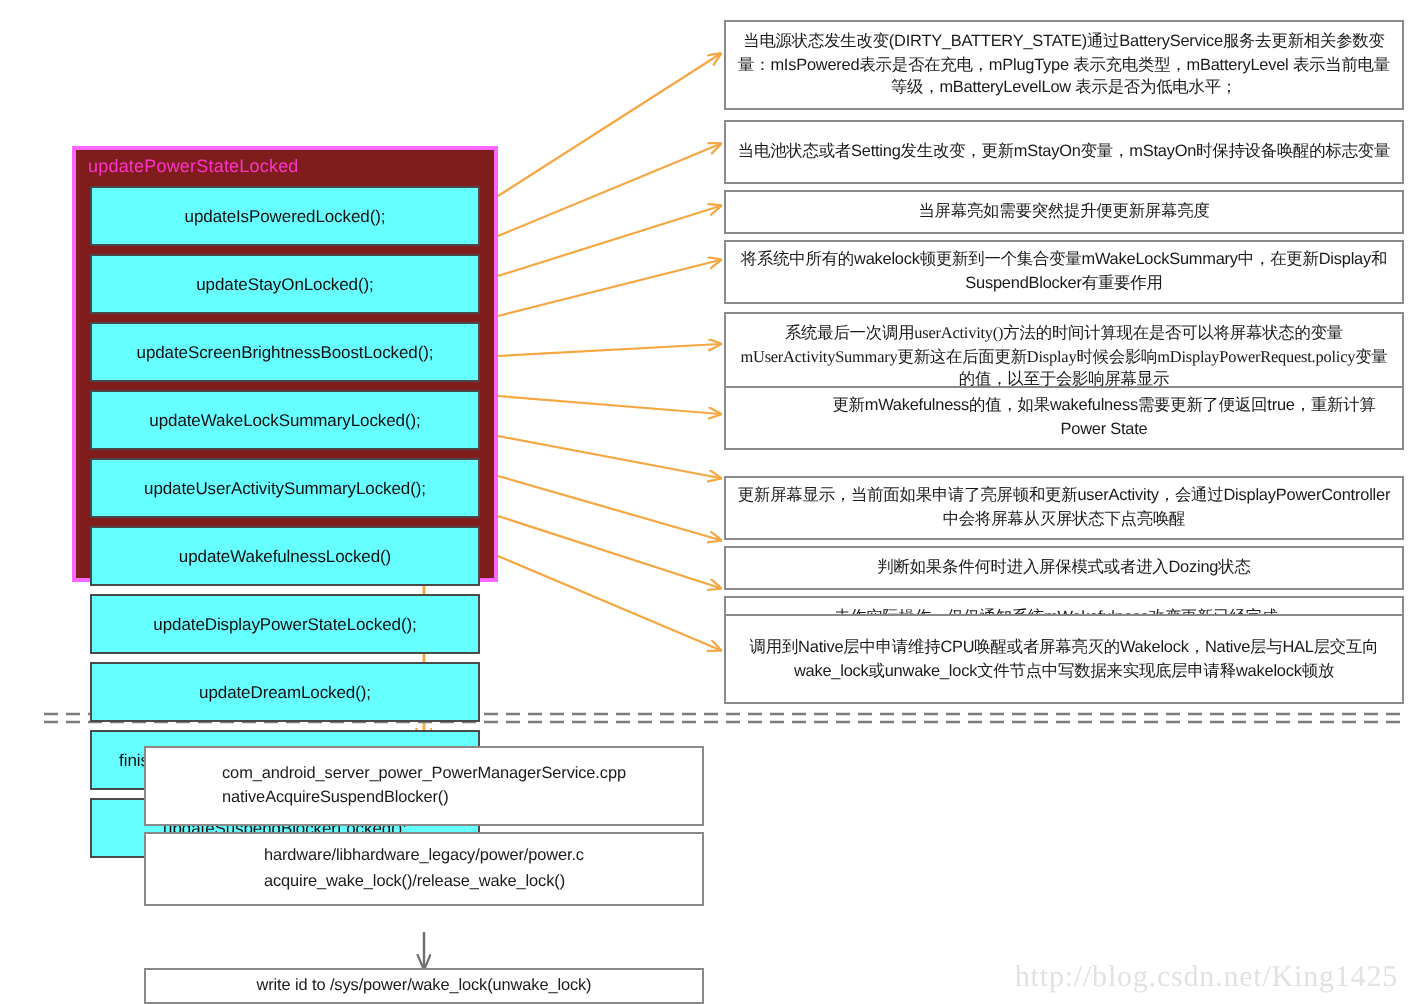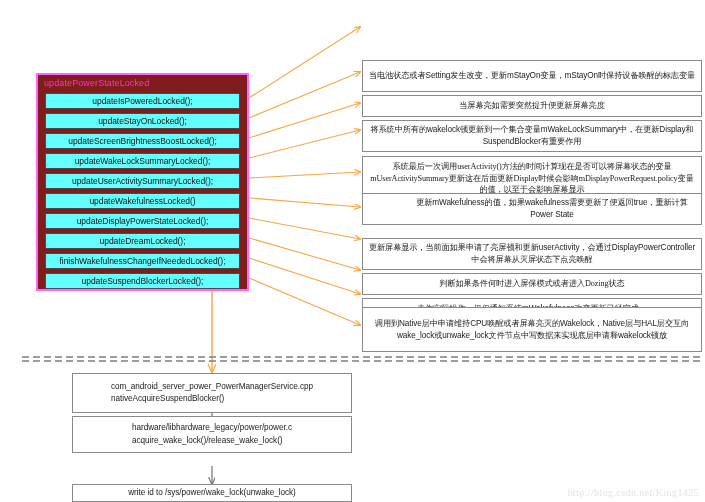--- a/index.html
+++ b/index.html
@@ -51,21 +51,21 @@
   }
 
   .method-list {
     position: absolute;
     left: 7px;
     top: 18px;
     width: 195px;
   }
 
   .method-box {
-    height: 16px;
+    height: 30px;
     margin-bottom: 4px;
     background: #66ffff;
     border: 1px solid #4a4a4a;
     display: flex;
     align-items: center;
     justify-content: center;
     font-size: 8.5px;
     color: #101010;
     white-space: nowrap;
     letter-spacing: -0.05px;
@@ -104,21 +104,21 @@
     z-index: 3;
     letter-spacing: -0.05px;
   }
 
   
   #watermark {
     position: absolute;
     right: 6px;
     bottom: 4px;
     font-family: "Liberation Serif", "DejaVu Serif", serif;
-    font-size: 10px;
+    font-size: 15px;
     color: #e2e2e2;
     letter-spacing: 0.4px;
     z-index: 5;
     white-space: nowrap;
   }
 </style>
 </head>
 <body>
 
 <div id="canvas">
@@ -173,27 +173,28 @@
       <div class="method-box">updateWakeLockSummaryLocked();</div>
       <div class="method-box">updateUserActivitySummaryLocked();</div>
       <div class="method-box">updateWakefulnessLocked()</div>
       <div class="method-box">updateDisplayPowerStateLocked();</div>
       <div class="method-box">updateDreamLocked();</div>
       <div class="method-box">finishWakefulnessChangeIfNeededLocked();</div>
       <div class="method-box">updateSuspendBlockerLocked();</div>
     </div>
   </div>
 
+  <div class="note" style="top:10px;  height:45px;">当电源状态发生改变(DIRTY_BATTERY_STATE)通过BatteryService服务去更新相关参数变量：mIsPowered表示是否在充电，mPlugType 表示充电类型，mBatteryLevel 表示当前电量等级，mBatteryLevelLow 表示是否为低电水平；</div>
   <div class="note" style="top:60px;  height:32px;">当电池状态或者Setting发生改变，更新mStayOn变量，mStayOn时保持设备唤醒的标志变量</div>
   <div class="note" style="top:95px;  height:22px;">当屏幕亮如需要突然提升便更新屏幕亮度</div>
   <div class="note" style="top:120px; height:32px;">将系统中所有的wakelock顿更新到一个集合变量mWakeLockSummary中，在更新Display和SuspendBlocker有重要作用</div>
   <div class="note" style="top:156px; height:45px;font-family:Liberation Serif, serif;">系统最后一次调用userActivity()方法的时间计算现在是否可以将屏幕状态的变量mUserActivitySummary更新这在后面更新Display时候会影响mDisplayPowerRequest.policy变量的值，以至于会影响屏幕显示</div>
   <div class="note" style="top:193px; height:32px;padding-left:44px;">更新mWakefulness的值，如果wakefulness需要更新了便返回true，重新计算Power State</div>
   <div class="note" style="top:238px; height:32px;">更新屏幕显示，当前面如果申请了亮屏顿和更新userActivity，会通过DisplayPowerController中会将屏幕从灭屏状态下点亮唤醒</div>
-  <div class="note" style="top:273px; height:22px;font-family:Liberation Serif, serif;">判断如果条件何时进入屏保模式或者进入Dozing状态</div>
+  <div class="note" style="top:273px; height:22px;">判断如果条件何时进入屏保模式或者进入Dozing状态</div>
   <div class="note" style="top:298px; height:22px;">未作实际操作，仅仅通知系统mWakefulness改变更新已经完成。</div>
   <div class="note" style="top:308px; height:45px; top:307px;">调用到Native层中申请维持CPU唤醒或者屏幕亮灭的Wakelock，Native层与HAL层交互向wake_lock或unwake_lock文件节点中写数据来实现底层申请释wakelock顿放</div>
 
   <div class="flow-box" style="left:72px; top:373px; width:280px; height:40px;">
     <div>
       <div>com_android_server_power_PowerManagerService.cpp</div>
       <div>nativeAcquireSuspendBlocker()</div>
     </div>
   </div>
 

